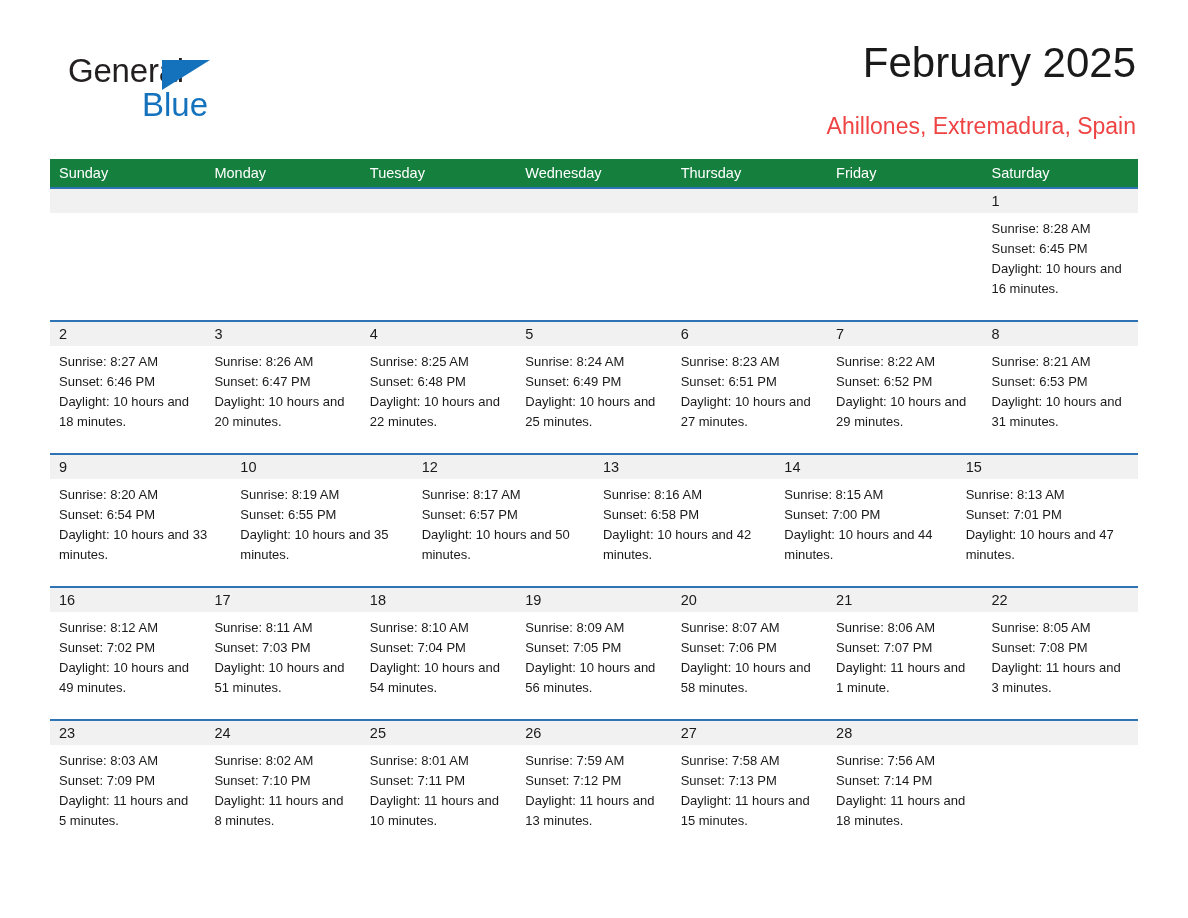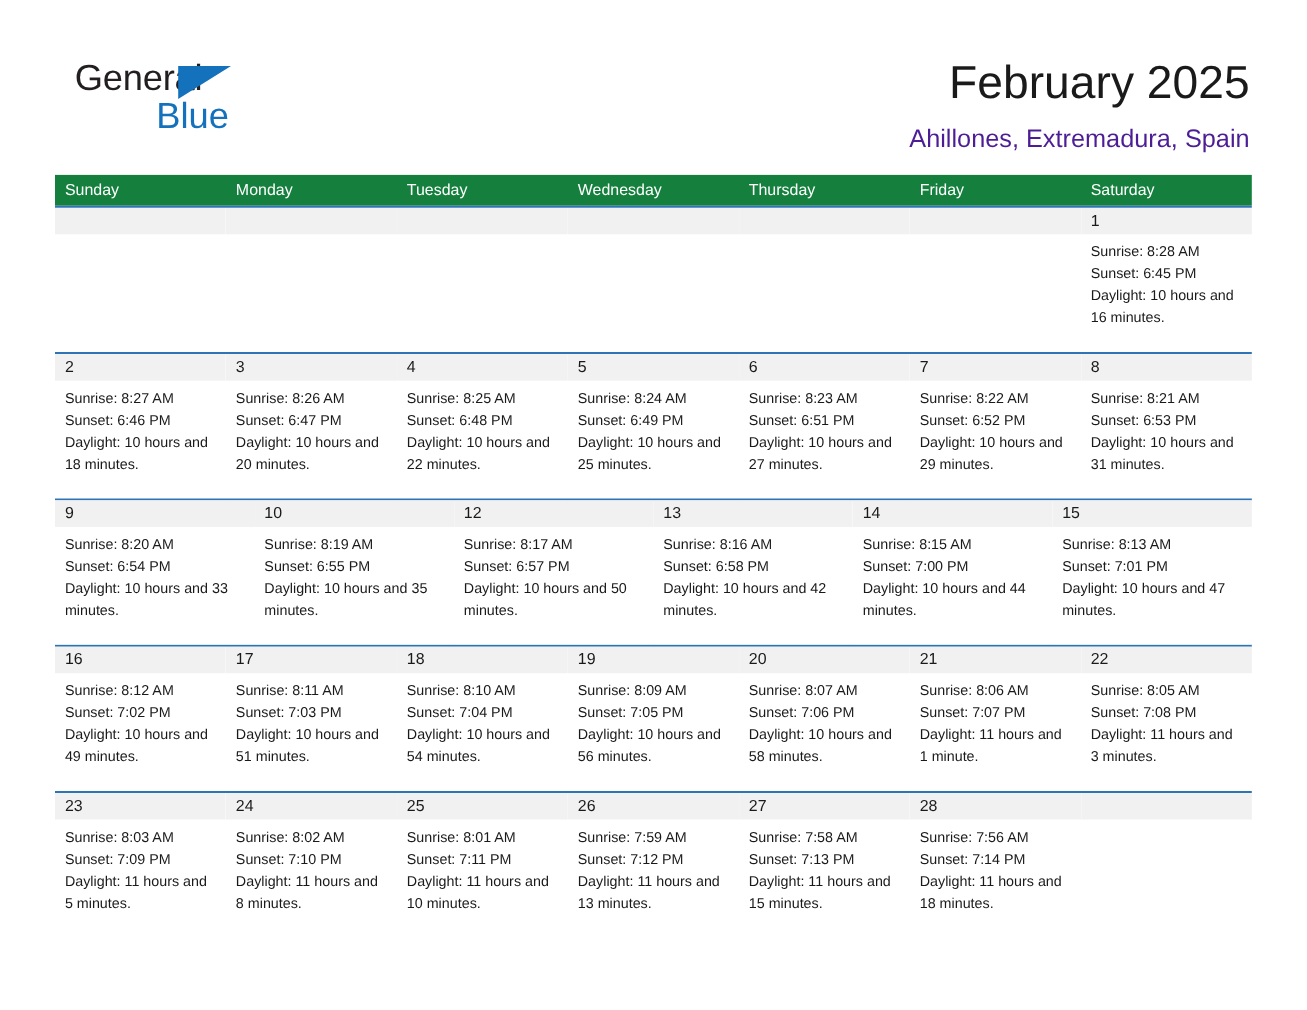--- a/index.html
+++ b/index.html
@@ -60,34 +60,34 @@
     top: 34px;
     font-size: 33px;
     line-height: 38px;
     color: #1472bd;
     white-space: nowrap;
   }
 
   .title {
     position: absolute;
     right: 52px;
-    top: 50px;
+    top: 38px;
     font-size: 42px;
     line-height: 50px;
     color: #1a1a1a;
     text-align: right;
     white-space: nowrap;
   }
   .subtitle {
     position: absolute;
     right: 52px;
     top: 112px;
     font-size: 23px;
     line-height: 28px;
-    color: #4c1d95;
+    color: #ef4444;
     text-align: right;
     white-space: nowrap;
   }
 
   
   .calendar {
     position: absolute;
     left: 50px;
     top: 159px;
     width: 1088px;

